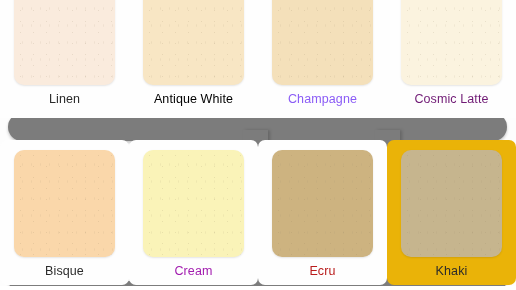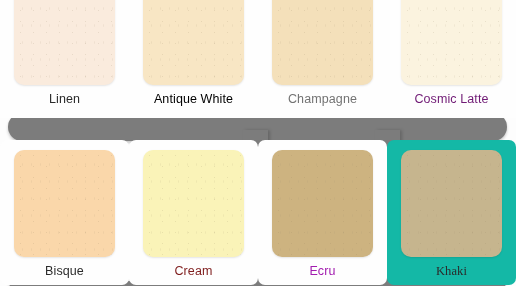--- a/index.html
+++ b/index.html
@@ -144,47 +144,47 @@
       <div class="swatch-label" style="color: rgb(43, 43, 43);">Linen</div>
     </div>
 
     <div class="card" style="background: rgb(254, 254, 254);">
       <div class="swatch" style="background-color: rgb(248, 230, 196);"></div>
       <div class="swatch-label" style="color: #000000;">Antique White</div>
     </div>
 
     <div class="card" style="background: rgb(254, 254, 254);">
       <div class="swatch" style="background-color: rgb(244, 224, 186);"></div>
-      <div class="swatch-label" style="color: #737373;">Champagne</div>
+      <div class="swatch-label" style="color: #8b5cf6;">Champagne</div>
     </div>
 
     <div class="card" style="background: rgb(254, 254, 254);">
       <div class="swatch" style="background-color: rgb(251, 243, 223);"></div>
       <div class="swatch-label" style="color: #701a75;">Cosmic Latte</div>
     </div>
 
   </div>
 
   <div class="row row-bottom">
 
     <div class="card" style="background: rgb(254, 254, 254);">
       <div class="swatch" style="background-color: rgb(250, 215, 170);"></div>
       <div class="swatch-label" style="color: rgb(43, 43, 43);">Bisque</div>
     </div>
 
     <div class="card" style="background: rgb(254, 254, 254);">
       <div class="swatch" style="background-color: rgb(250, 243, 184);"></div>
-      <div class="swatch-label" style="color: #7f1d1d;">Cream</div>
+      <div class="swatch-label" style="color: #a21caf;">Cream</div>
     </div>
 
     <div class="card isolated" style="background: rgb(254, 254, 254);">
       <div class="swatch" style="background-color: rgb(205, 179, 128);"></div>
-      <div class="swatch-label" style="color: #a21caf;">Ecru</div>
+      <div class="swatch-label" style="color: #b91c1c;">Ecru</div>
     </div>
 
-    <div class="card isolated" style="background: #14b8a6; font-family: Liberation Serif, serif;">
+    <div class="card isolated" style="background: #eab308;">
       <div class="swatch" style="background-color: rgb(198, 181, 142);"></div>
       <div class="swatch-label" style="color: rgb(43, 43, 43);">Khaki</div>
     </div>
 
   </div>
 
 </div>
 
 </body></html>

